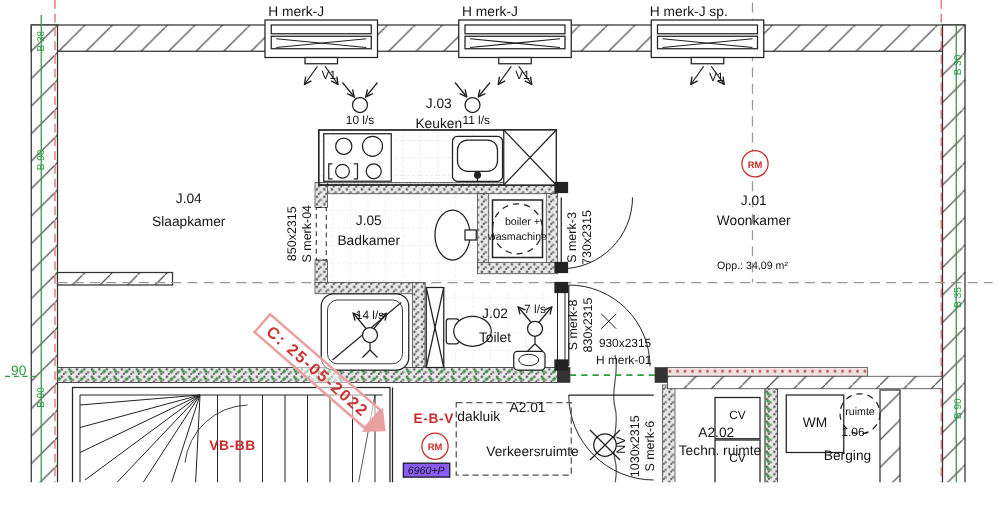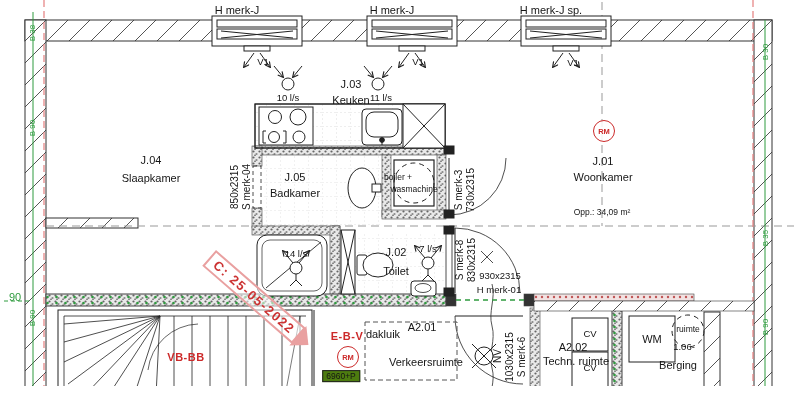--- a/index.html
+++ b/index.html
@@ -7,21 +7,21 @@
         font-family:"Liberation Sans",sans-serif;color:#111;}
   .plan svg{position:absolute;left:0;top:0;}
   .lbl{position:absolute;transform:translate(-50%,-50%);font-size:11px;line-height:1.15;
        white-space:nowrap;text-align:center;color:#151515;z-index:3;}
   .sm{font-size:9.5px;} .xs{font-size:8.5px;}
   .rot{transform:translate(-50%,-50%) rotate(-90deg);font-size:10px;}
   .red{color:#cc2a2a;font-weight:bold;letter-spacing:.5px;}
   .grn{color:#2e9b3e;font-size:11px;}
   .grot{transform:translate(-50%,-50%) rotate(-90deg);color:#2e9b3e;font-size:8px;}
   .title{font-size:15px;font-weight:bold;letter-spacing:.3px;}
-  .boxed{border:1px solid #222;padding:0 3px;background:#4d7c0f;}
+  .boxed{border:1px solid #222;padding:0 3px;background:#8b5cf6;font-style:italic;}
   .rm{position:absolute;width:20px;height:20px;margin:-10px 0 0 -10px;border:1.6px solid #cc2a2a;
       border-radius:50%;color:#cc2a2a;font-size:7.5px;font-weight:bold;display:flex;
       align-items:center;justify-content:center;background:rgba(255,255,255,.85);z-index:3;}
   .stamp{position:absolute;left:216px;top:250px;transform:rotate(41deg);transform-origin:0 0;
          color:#cc3333;font-size:13px;font-weight:bold;letter-spacing:1.5px;
          border:2px solid #e9a0a0;padding:1px 6px;background:rgba(255,255,255,.55);
          white-space:nowrap;z-index:4;}
   .stamp::after{content:"";position:absolute;right:-15px;top:50%;transform:translateY(-50%);
          border-top:13px solid transparent;border-bottom:13px solid transparent;
          border-left:14px solid #e9a0a0;}
@@ -322,21 +322,21 @@
     <span style="display:block">830x2315</span>
   </div>
   <div class="lbl sm" style="left:500px;top:276px">930x2315</div>
   <div class="lbl sm" style="left:499px;top:290px">H merk-01</div>
   <div class="lbl rot" style="left:515px;top:357px">
     <span style="display:block">1030x2315</span>
     <span style="display:block">S merk-6</span>
   </div>
   <div class="lbl rot sm" style="left:498px;top:356px">NV</div>
 
-  <div class="lbl xs" style="left:398px;top:178px">boiler +</div>
+  <div class="lbl xs" style="left:418px;top:178px">boiler +</div>
   <div class="lbl xs" style="left:414px;top:190px">wasmachine</div>
 
   <div class="rm" style="left:603px;top:130px">RM</div>
   <div class="rm" style="left:347px;top:356px">RM</div>
 
   <div class="stamp">C: 25-05-2022</div>
   <div class="lbl red" style="left:347px;top:336px">E-B-V</div>
   <div class="lbl" style="left:383px;top:334px">dakluik</div>
   <div class="lbl" style="left:422px;top:327px">A2.01</div>
   <div class="lbl" style="left:426px;top:362px">Verkeersruimte</div>

